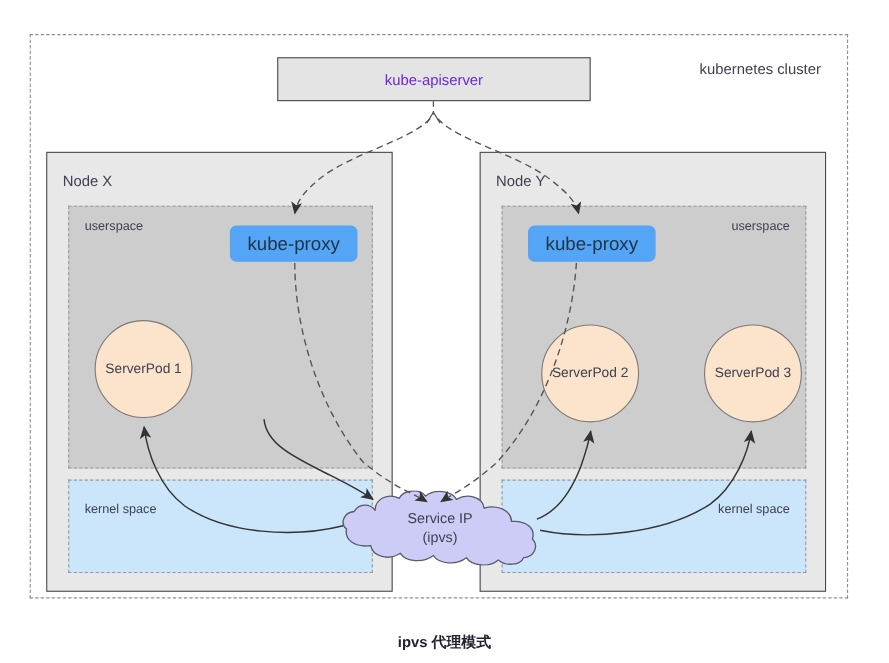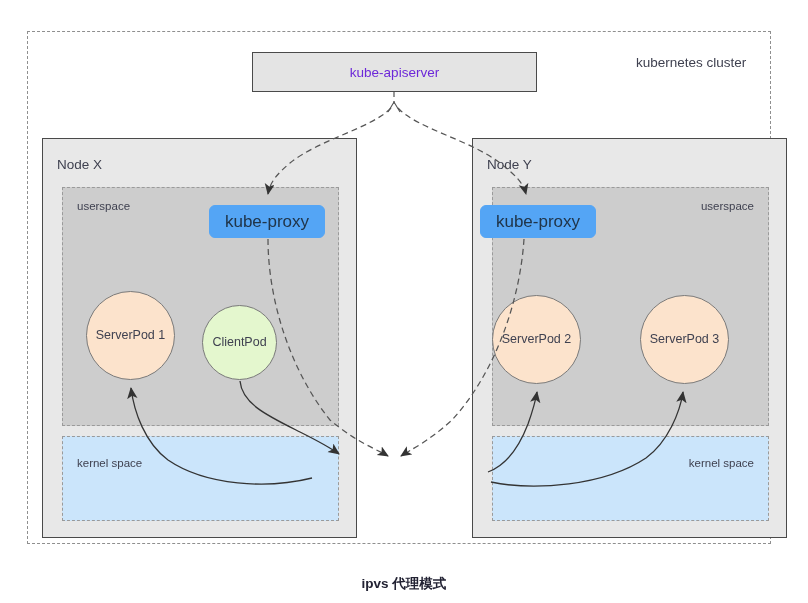--- a/index.html
+++ b/index.html
@@ -64,21 +64,21 @@
   .node {
     position: absolute;
     top: 138px;
     width: 315px;
     height: 400px;
     background: #e8e8e8;
     border: 1.2px solid #4a4a4a;
     box-sizing: border-box;
   }
   #node-x { left: 42px; }
-  #node-y { left: 472px; }
+  #node-y { left: 436px; }
   .node-label {
     position: absolute;
     left: 14px;
     top: 18px;
     font-size: 13.5px;
     color: #3f4150;
     white-space: nowrap;
   }
 
   
@@ -242,24 +242,20 @@
 
   <div class="kube-proxy" id="kube-proxy-x">
     <span>kube-proxy</span>
   </div>
 
   <div class="pod pod-server" id="pod-server-1">
     <span>Server</span>
     <span>Pod 1</span>
   </div>
 
-  <div class="pod pod-client" id="pod-client">
-    <span>Client</span>
-    <span>Pod</span>
-  </div>
 
   <div class="node" id="node-y">
     <div class="node-label">Node Y</div>
 
     <div class="userspace">
       <div class="userspace-label us-right">userspace</div>
     </div>
 
     <div class="kernelspace">
       <div class="kernel-label ks-right">kernel space</div>
@@ -273,20 +269,44 @@
   <div class="pod pod-server" id="pod-server-2">
     <span>Server</span>
     <span>Pod 2</span>
   </div>
 
   <div class="pod pod-server" id="pod-server-3">
     <span>Server</span>
     <span>Pod 3</span>
   </div>
 
+  <div class="service-cloud">
+    <svg width="186" height="68" viewBox="0 0 186 68">
+      <path d="M34,18
+               C34,7 46,2 56,7
+               C60,-1 74,-2 80,5
+               C88,-2 104,0 108,8
+               C118,2 132,6 133,16
+               C146,12 158,19 158,28
+               C172,27 180,35 177,44
+               C183,50 179,60 169,61
+               C166,68 152,69 146,63
+               C138,70 122,69 117,61
+               C108,68 92,67 87,59
+               C78,66 62,65 57,57
+               C46,64 32,60 30,50
+               C16,52 6,45 8,35
+               C2,30 5,20 15,19
+               C19,12 29,11 34,18 Z" fill="#ccccf7" stroke="#5a5a6a" stroke-width="1.2" stroke-linejoin="round"></path>
+    </svg>
+    <div class="cloud-text">
+      <span>Service IP</span>
+      <span>(ipvs)</span>
+    </div>
+  </div>
 
   <svg id="arrows" viewBox="0 0 808 603">
     <defs>
       <marker id="ah-solid" markerWidth="11" markerHeight="11" refX="8.2" refY="4" orient="auto">
         <path d="M0,0 L9,4 L0,8 L2.2,4 Z" fill="#333333"></path>
       </marker>
       <marker id="ah-dash" markerWidth="11" markerHeight="11" refX="8.2" refY="4" orient="auto">
         <path d="M0,0 L9,4 L0,8 L2.2,4 Z" fill="#333333"></path>
       </marker>
       <marker id="ah-dash-up" markerWidth="11" markerHeight="11" refX="2" refY="4" orient="auto">

